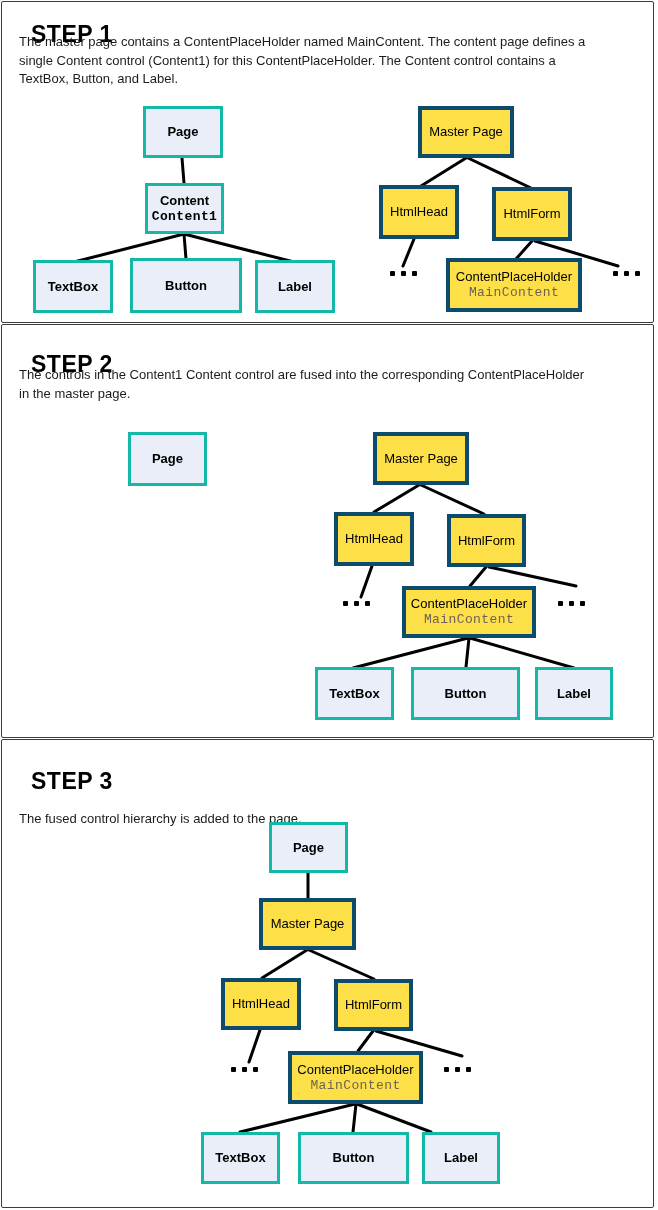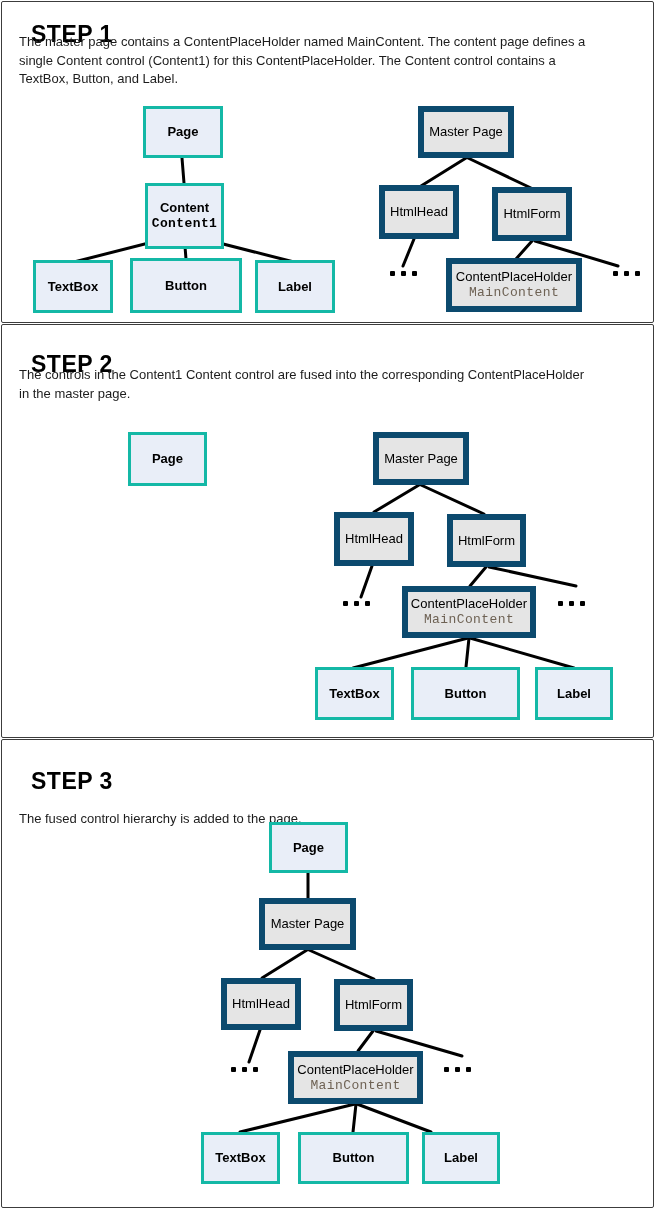--- a/index.html
+++ b/index.html
@@ -42,21 +42,21 @@
   .node{
     position:absolute;z-index:2;
     display:flex;flex-direction:column;
     align-items:center;justify-content:center;
     box-sizing:border-box;
     font-size:13px;
     text-align:center;
     line-height:16px;
   }
   .node.blue{background:#E9EEF8;border:3px solid #14b8a6;font-weight:bold;}
-  .node.orange{background:#e5e5e5;border:6px solid #0c4a6e;}
+  .node.orange{background:#fde047;border:4px solid #0c4a6e;}
   .sub{
     font-family:"Liberation Mono","DejaVu Sans Mono",monospace;
     font-size:13px;line-height:16px;
     letter-spacing:0.4px;
   }
   .blue .sub{color:#000000;}
   .orange .sub{color:#6e6254;}
   .dots{
     position:absolute;z-index:2;
     display:flex;gap:6px;align-items:center;
@@ -110,21 +110,21 @@
   </svg>
 
   <h1 class="panel-title" style="left:18px;top:8px;">STEP 1</h1>
   <p class="panel-desc" style="left:19px;top:33px;width:620px;">The master page contains a ContentPlaceHolder named MainContent. The content page defines a
 single Content control (Content1) for this ContentPlaceHolder. The Content control contains a
 TextBox, Button, and Label.</p>
 
   <div class="node blue" style="left:143px;top:106px;width:80px;height:52px;">
     <span>Page</span>
   </div>
-  <div class="node blue" style="left:145px;top:183px;width:79px;height:66px;">
+  <div class="node blue" style="left:145px;top:183px;width:79px;height:51px;">
     <span>Content</span>
     <span class="sub">Content1</span>
   </div>
   <div class="node blue" style="left:33px;top:260px;width:80px;height:53px;">
     <span>TextBox</span>
   </div>
   <div class="node blue" style="left:130px;top:258px;width:112px;height:55px;">
     <span>Button</span>
   </div>
   <div class="node blue" style="left:255px;top:260px;width:80px;height:53px;">

